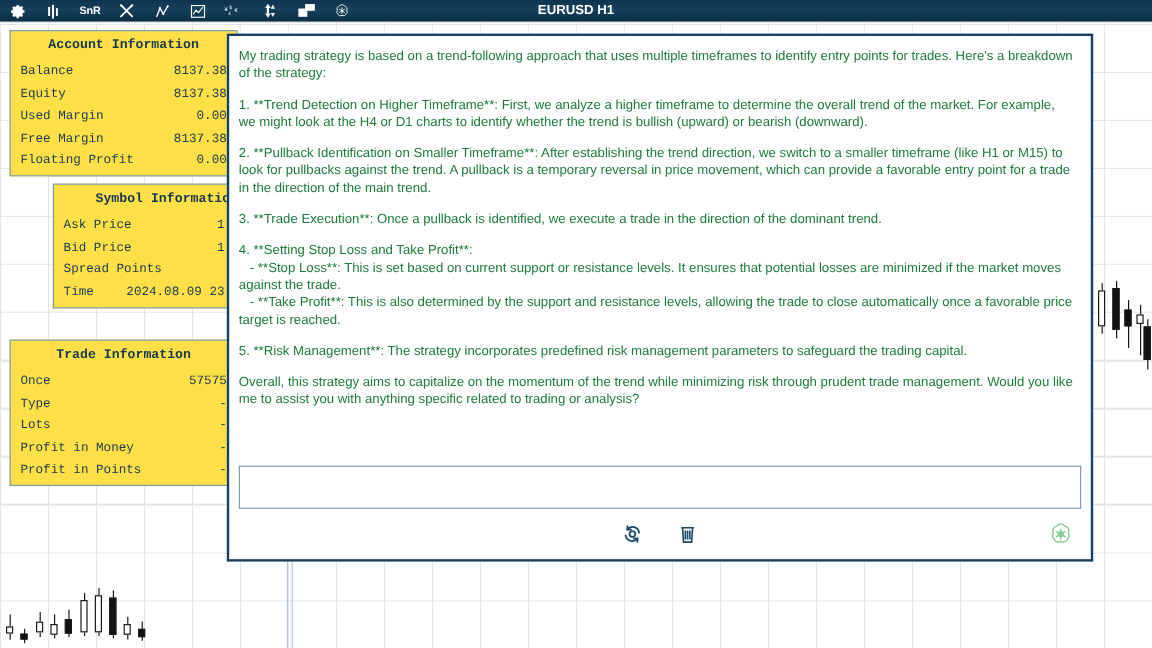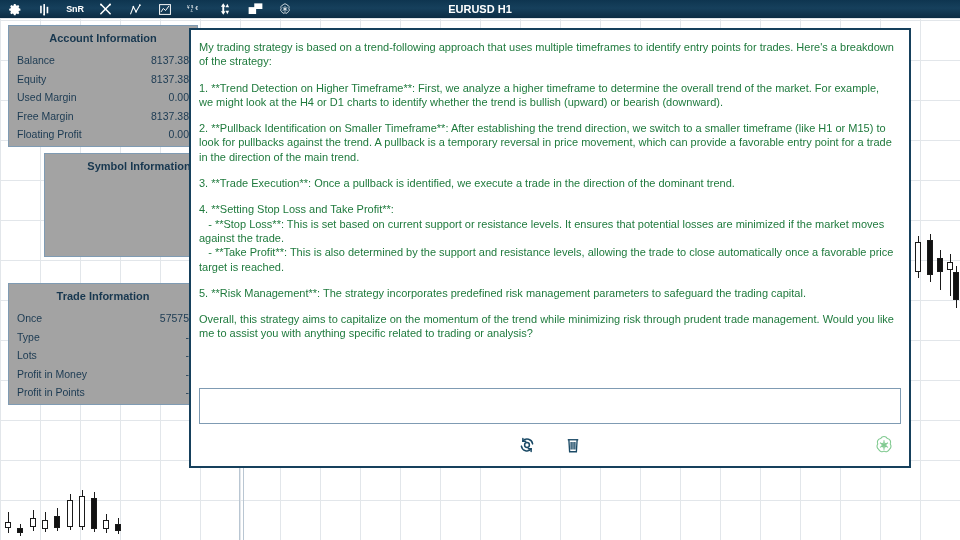--- a/index.html
+++ b/index.html
@@ -68,23 +68,24 @@
     width: 960px; height: 18px;
     display: flex; align-items: center; justify-content: center;
     font-size: 11px; font-weight: bold; color: #ffffff;
     pointer-events: none;
   }
 
   
   .panel {
     position: absolute;
     left: 8px; width: 190px;
-    background: #a3a3a3;
+    background: #fde047;
     border: 1px solid #7f9bb3;
     z-index: 20;
+    font-family: Liberation Mono, monospace;
   }
   #panel-account  { top: 25px;  height: 122px; }
   #panel-symbol   { top: 153px; height: 104px; margin-left: 36px; }
   #panel-trade    { top: 283px; height: 122px; }
 
   .panel-title {
     text-align: center;
     font-size: 11px; font-weight: bold;
     color: #17374f;
     padding: 6px 0 7px 0;
@@ -330,20 +331,38 @@
         </div>
         <div class="panel-row">
           <span class="k">Floating Profit</span>
           <span class="v">0.00</span>
         </div>
       </div>
   </div>
 
   <div class="panel" id="panel-symbol">
     <div class="panel-title">Symbol Information</div>
+    <div id="symbol-rows">
+        <div class="panel-row">
+          <span class="k">Ask Price</span>
+          <span class="v">1.09165</span>
+        </div>
+        <div class="panel-row">
+          <span class="k">Bid Price</span>
+          <span class="v">1.09151</span>
+        </div>
+        <div class="panel-row">
+          <span class="k">Spread Points</span>
+          <span class="v">14</span>
+        </div>
+        <div class="panel-row">
+          <span class="k">Time</span>
+          <span class="v">2024.08.09 23:58:49</span>
+        </div>
+      </div>
   </div>
 
   <div class="panel" id="panel-trade">
     <div class="panel-title">Trade Information</div>
     <div id="trade-rows">
         <div class="panel-row">
           <span class="k">Once</span>
           <span class="v">57575</span>
         </div>
         <div class="panel-row">

